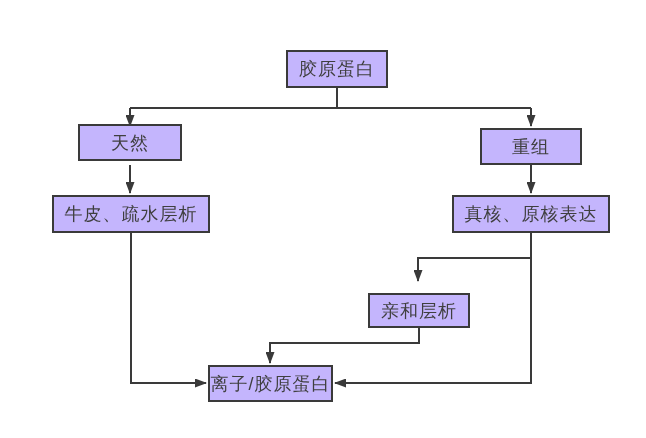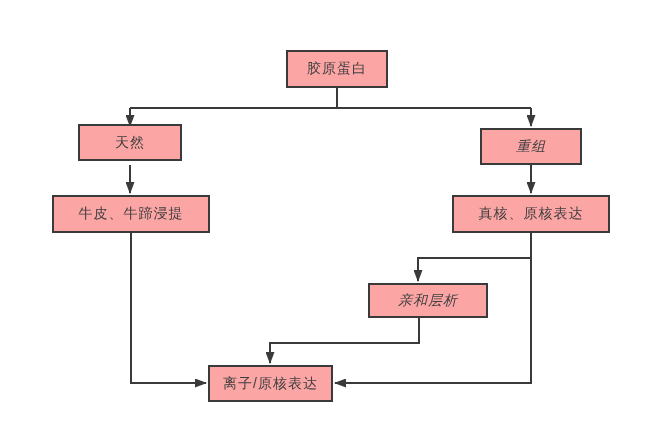--- a/index.html
+++ b/index.html
@@ -24,35 +24,35 @@
   }
   .edges-layer path {
     fill: none;
     stroke: #3a3a3a;
     stroke-width: 2;
   }
   .node {
     position: absolute;
     box-sizing: border-box;
     border: 2px solid #3a3a3a;
-    background: #fca5a5;
+    background: #c4b5fd;
     display: flex;
     align-items: center;
     justify-content: center;
-    font-size: 14px;
+    font-size: 18px;
     color: #3f3f3f;
     letter-spacing: 1px;
     white-space: nowrap;
   }
   .node-collagen     { left: 286px; top: 50px;  width: 102px; height: 38px; }
   .node-natural      { left: 78px;  top: 124px; width: 104px; height: 37px; }
   .node-cowhide      { left: 52px;  top: 195px; width: 158px; height: 38px; }
-  .node-recombinant  { left: 480px; top: 128px; width: 102px; height: 37px; font-style: italic; }
+  .node-recombinant  { left: 480px; top: 128px; width: 102px; height: 37px; }
   .node-expression   { left: 452px; top: 195px; width: 158px; height: 38px; font-family: Liberation Serif, serif; }
-  .node-affinity     { left: 368px; top: 283px; width: 120px; height: 35px; font-style: italic; }
+  .node-affinity     { left: 368px; top: 293px; width: 102px; height: 35px; }
   .node-ion          { left: 208px; top: 365px; width: 125px; height: 37px; }
 </style>
 </head>
 <body>
 
 <div class="canvas">
 
   <svg class="edges-layer" width="646" height="438" viewBox="0 0 646 438" xmlns="http://www.w3.org/2000/svg">
     <defs>
       <marker id="arrow" markerUnits="userSpaceOnUse" markerWidth="12" markerHeight="9" viewBox="0 0 12 9" refX="11" refY="4.5" orient="auto">
@@ -83,32 +83,32 @@
 
   <div class="node node-collagen">
     <span>胶原蛋白</span>
   </div>
 
   <div class="node node-natural">
     <span>天然</span>
   </div>
 
   <div class="node node-cowhide">
-    <span>牛皮、牛蹄浸提</span>
+    <span>牛皮、疏水层析</span>
   </div>
 
   <div class="node node-recombinant">
     <span>重组</span>
   </div>
 
   <div class="node node-expression">
     <span>真核、原核表达</span>
   </div>
 
   <div class="node node-affinity">
     <span>亲和层析</span>
   </div>
 
   <div class="node node-ion">
-    <span>离子/原核表达</span>
+    <span>离子/胶原蛋白</span>
   </div>
 
 </div>
 
 </body></html>

